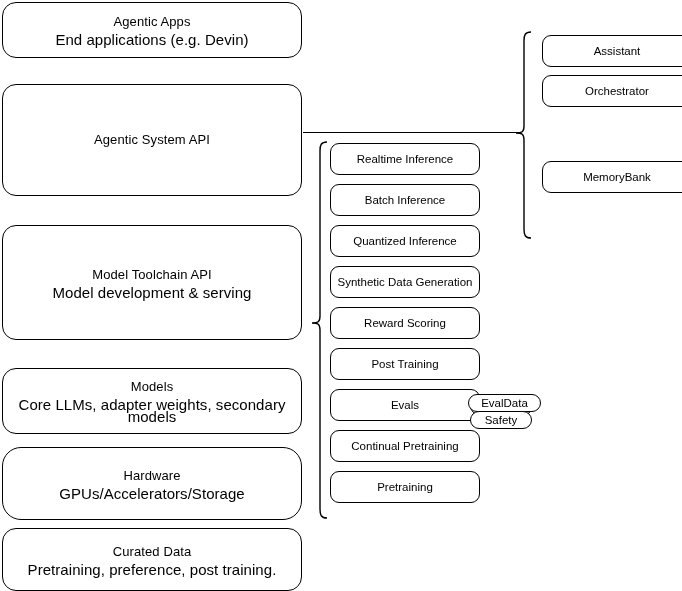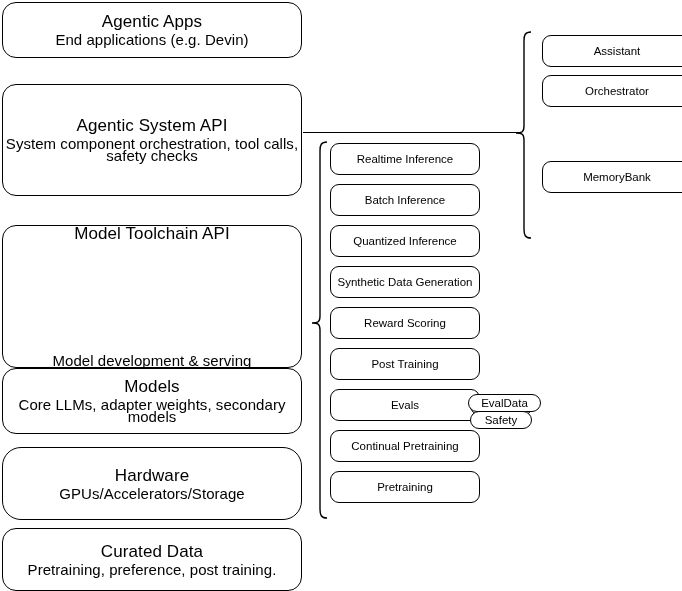--- a/index.html
+++ b/index.html
@@ -29,21 +29,21 @@
     justify-content: center;
     text-align: center;
   }
   
   .layer {
     border-radius: 14px;
     left: 2px;
     width: 300px;
   }
   .layer .title {
-    font-size: 17px;
+    font-size: 13px;
     line-height: 16px;
     letter-spacing: .1px;
   }
   .layer .subtitle {
     font-size: 15px;
     line-height: 12px;
     margin-top: 4px;
     letter-spacing: .05px;
   }
   
@@ -94,24 +94,23 @@
 
 <div id="canvas">
 
   <div class="node layer" style="top:2px; height:56px;">
     <div class="title">Agentic Apps</div>
     <div class="subtitle">End applications (e.g. Devin)</div>
   </div>
 
   <div class="node layer" style="top:84px; height:112px;">
     <div class="title">Agentic System API</div>
-    <div class="subtitle">System component orchestration, tool calls, safety checks</div>
   </div>
 
-  <div class="node layer" style="top:225px; height:143px;justify-content:space-between;">
+  <div class="node layer" style="top:225px; height:115px;">
     <div class="title">Model Toolchain API</div>
     <div class="subtitle">Model development &amp; serving</div>
   </div>
 
   <div class="node layer" style="top:368px; height:66px;">
     <div class="title">Models</div>
     <div class="subtitle">Core LLMs, adapter weights, secondary models</div>
   </div>
 
   <div class="node layer" style="top:447px; height:73px;border-radius:19px;">

